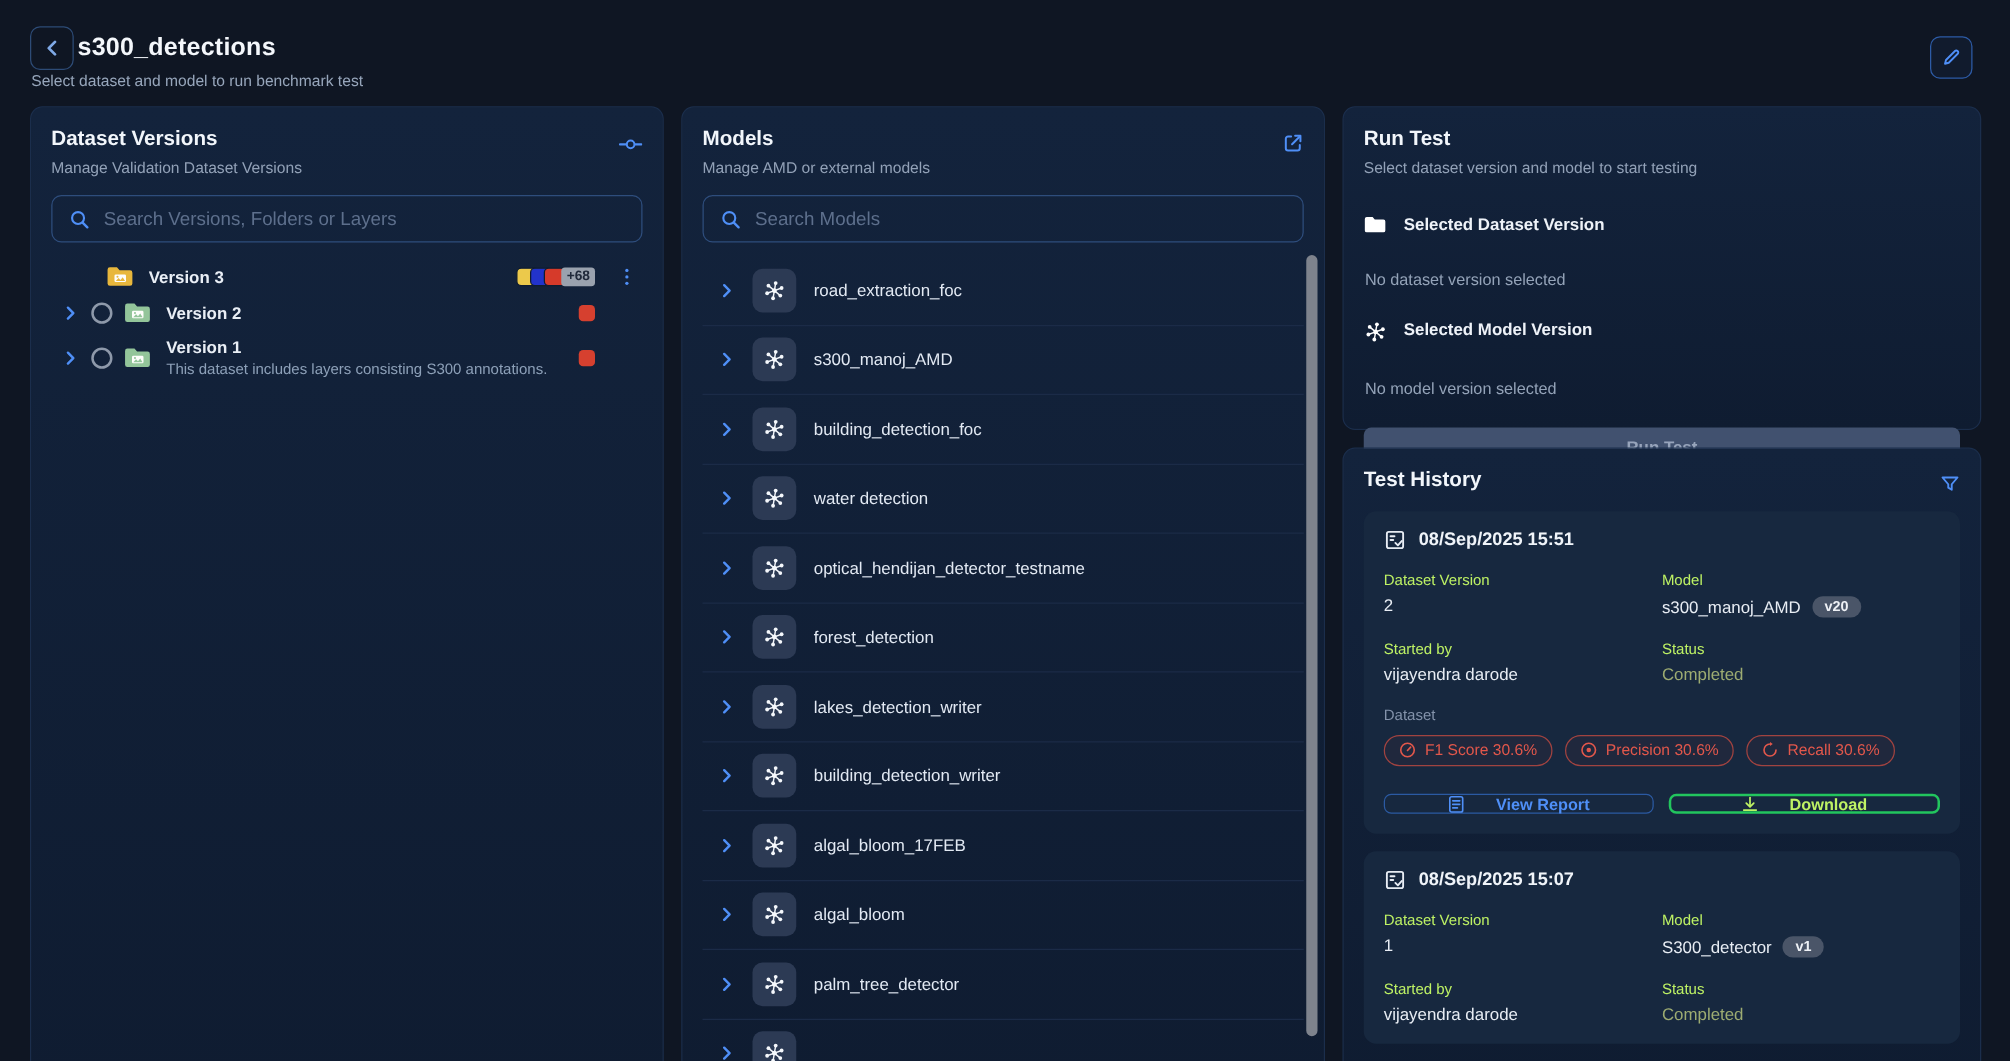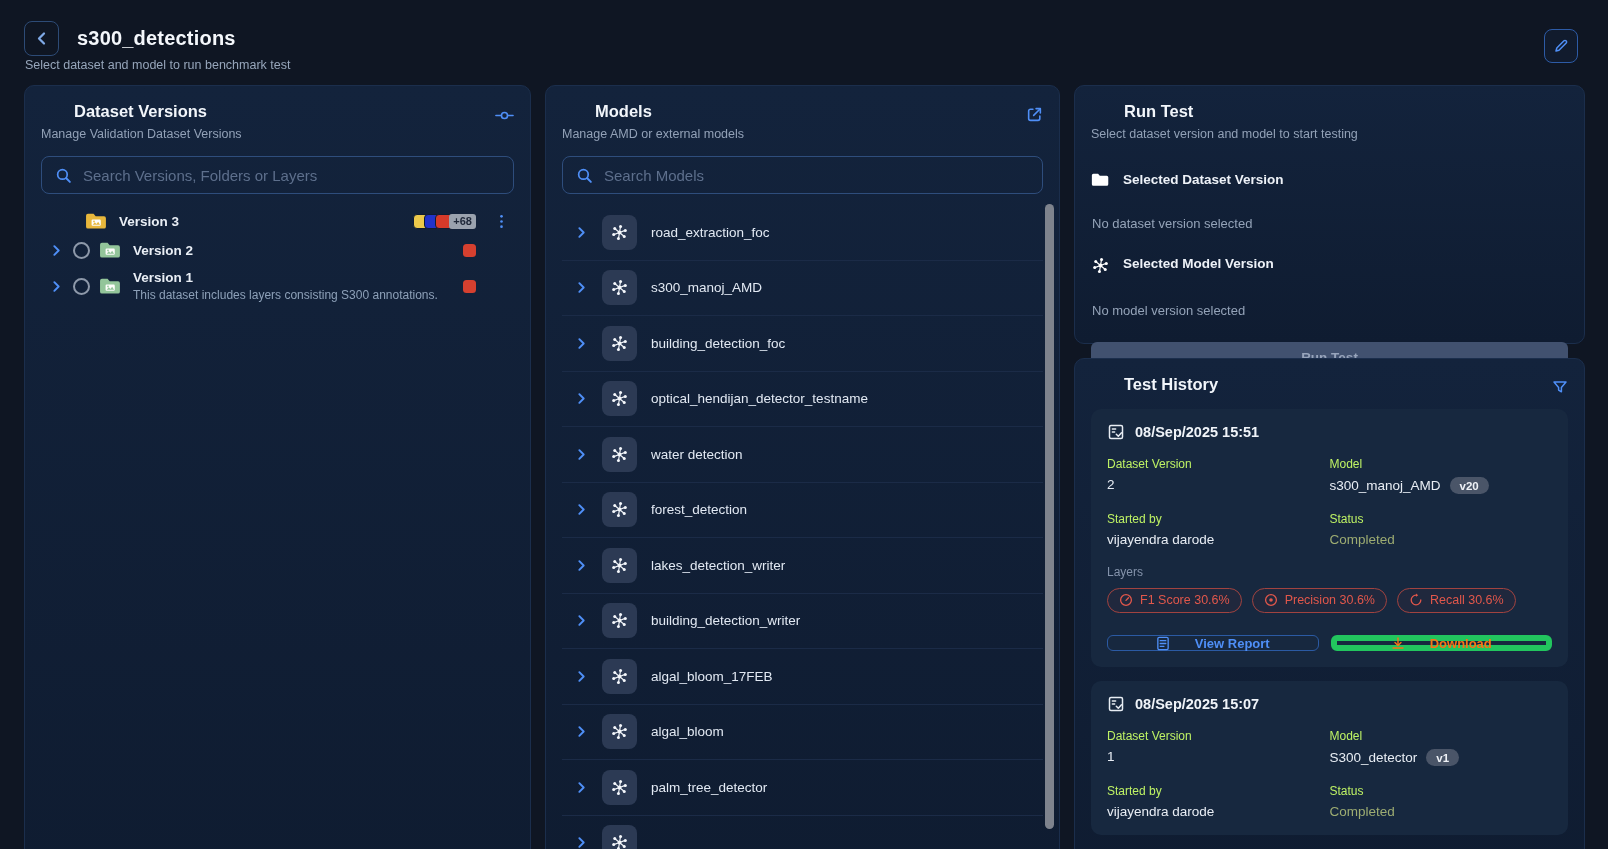--- a/index.html
+++ b/index.html
@@ -10,38 +10,38 @@
     font-family:"Liberation Sans", sans-serif;
     color:#e6ecf4;
   }
   svg { display:block; }
 
   
   .header { position:relative; height:85px; }
   .back-btn { position:absolute; left:24px; top:21px; width:35px; height:35px;
     border:1px solid #2d4b76; border-radius:8px; background:transparent; color:#7fa9e6;
     display:flex; align-items:center; justify-content:center; cursor:pointer; }
-  .page-title { position:absolute; left:77px; top:27px; font-size:20px; font-weight:700; color:#f4f7fb; letter-spacing:.2px; }
+  .page-title { position:absolute; left:62px; top:27px; font-size:20px; font-weight:700; color:#f4f7fb; letter-spacing:.2px; }
   .page-sub { position:absolute; left:25px; top:58px; font-size:12.5px; color:#97a6bb; }
   .edit-btn { position:absolute; right:30px; top:29px; width:34px; height:34px;
     border:1px solid #2d5ba6; border-radius:8px; color:#4f8ff7; background:rgba(22,42,74,.25);
     display:flex; align-items:center; justify-content:center; cursor:pointer; }
 
   
   .main { position:absolute; left:24px; top:85px; display:flex; gap:14px; }
   .panel { background:linear-gradient(180deg,#13233c 0%,#0f1c31 100%);
     border:1px solid #1b2e4c; border-radius:10px; padding:16px; position:relative; }
   .p-left { width:507px; height:790px; }
   .p-mid  { width:515px; height:790px; }
   .p-right{ width:511px; display:flex; flex-direction:column; gap:14px; }
   .p-runtest { height:259px; }
   .p-history { height:517px; overflow:hidden; }
 
   .ph { display:flex; justify-content:space-between; align-items:flex-start; }
-  .ph-title { font-size:16.5px; font-weight:700; color:#f2f6fb;margin-left:33px; }
+  .ph-title { font-size:16.5px; font-weight:700; color:#f2f6fb; }
   .ph-sub { font-size:12.5px; color:#92a1b7; margin-top:6px; }
   .ph-icon { color:#4f8ff7; margin-top:4px; cursor:pointer; }
 
   .searchbox { margin-top:15px; height:38px; border:1px solid #2e4d7c; border-radius:8px;
     display:flex; align-items:center; gap:11px; padding:0 13px; }
   .searchbox .mag { color:#4f8ff7; flex:none; }
   .searchbox input { flex:1; background:transparent; border:none; outline:none;
     color:#d7e0ec; font-size:15px; font-family:inherit; }
   .searchbox input::placeholder { color:#5d6f8c; }
 
@@ -100,21 +100,21 @@
     font-size:11.5px; font-weight:600; color:#eef1f6; }
   .h-results-label { margin-top:18px; font-size:12px; color:#8493ab; }
   .h-chips { margin-top:9px; display:flex; gap:10px; }
   .r-chip { display:flex; align-items:center; gap:7px; border:1px solid #a14340; border-radius:999px;
     padding:4px 11px 5px; color:#e2574b; font-size:12.5px; background:rgba(214,64,47,.05); }
   .r-chip svg { flex:none; }
   .h-btns { margin-top:22px; display:flex; gap:12px; }
   .h-btn { flex:1; height:16px; border-radius:6px; display:flex; align-items:center; justify-content:center;
     gap:25px; font-size:13px; font-weight:700; background:transparent; font-family:inherit; cursor:pointer; }
   .h-btn.view { border:1px solid #2b5aa3; color:#4f8ff7; }
-  .h-btn.dl { border:6px solid #22c55e; color:#f97316; }
+  .h-btn.dl { border:2px solid #22c55e; color:#bef264; }
 </style>
 </head>
 <body>
 
 <div class="header">
   <button class="back-btn">
     <span>
       <svg width="15" height="15" viewBox="0 0 12 12">
           <path d="M8 2L4 6l4 4" fill="none" stroke="currentColor" stroke-width="1.8" stroke-linecap="round" stroke-linejoin="round"></path>
         </svg>
@@ -400,50 +400,50 @@
                 <circle cx="10" cy="10" r="2"></circle>
                 <circle cx="16.1" cy="7.8" r="1.6"></circle>
                 <circle cx="11.1" cy="3.6" r="1.6"></circle>
                 <circle cx="5" cy="5.8" r="1.6"></circle>
                 <circle cx="3.9" cy="12.2" r="1.6"></circle>
                 <circle cx="8.9" cy="16.4" r="1.6"></circle>
                 <circle cx="15" cy="14.2" r="1.6"></circle>
               </g>
             </svg>
     </span>
+    <span class="m-label">water detection</span>
+  </div>
+        <div class="m-row">
+    <span class="m-chevron">
+      <svg width="13" height="13" viewBox="0 0 12 12">
+              <path d="M4 2l4 4-4 4" fill="none" stroke="currentColor" stroke-width="1.8" stroke-linecap="round" stroke-linejoin="round"></path>
+            </svg>
+    </span>
+    <span class="m-tile">
+      <svg width="19" height="19" viewBox="0 0 20 20">
+              <g stroke="currentColor" stroke-width="1.2">
+                <line x1="10" y1="10" x2="16.1" y2="7.8"></line>
+                <line x1="10" y1="10" x2="11.1" y2="3.6"></line>
+                <line x1="10" y1="10" x2="5" y2="5.8"></line>
+                <line x1="10" y1="10" x2="3.9" y2="12.2"></line>
+                <line x1="10" y1="10" x2="8.9" y2="16.4"></line>
+                <line x1="10" y1="10" x2="15" y2="14.2"></line>
+              </g>
+              <g fill="currentColor">
+                <circle cx="10" cy="10" r="2"></circle>
+                <circle cx="16.1" cy="7.8" r="1.6"></circle>
+                <circle cx="11.1" cy="3.6" r="1.6"></circle>
+                <circle cx="5" cy="5.8" r="1.6"></circle>
+                <circle cx="3.9" cy="12.2" r="1.6"></circle>
+                <circle cx="8.9" cy="16.4" r="1.6"></circle>
+                <circle cx="15" cy="14.2" r="1.6"></circle>
+              </g>
+            </svg>
+    </span>
     <span class="m-label">optical_hendijan_detector_testname</span>
-  </div>
-        <div class="m-row">
-    <span class="m-chevron">
-      <svg width="13" height="13" viewBox="0 0 12 12">
-              <path d="M4 2l4 4-4 4" fill="none" stroke="currentColor" stroke-width="1.8" stroke-linecap="round" stroke-linejoin="round"></path>
-            </svg>
-    </span>
-    <span class="m-tile">
-      <svg width="19" height="19" viewBox="0 0 20 20">
-              <g stroke="currentColor" stroke-width="1.2">
-                <line x1="10" y1="10" x2="16.1" y2="7.8"></line>
-                <line x1="10" y1="10" x2="11.1" y2="3.6"></line>
-                <line x1="10" y1="10" x2="5" y2="5.8"></line>
-                <line x1="10" y1="10" x2="3.9" y2="12.2"></line>
-                <line x1="10" y1="10" x2="8.9" y2="16.4"></line>
-                <line x1="10" y1="10" x2="15" y2="14.2"></line>
-              </g>
-              <g fill="currentColor">
-                <circle cx="10" cy="10" r="2"></circle>
-                <circle cx="16.1" cy="7.8" r="1.6"></circle>
-                <circle cx="11.1" cy="3.6" r="1.6"></circle>
-                <circle cx="5" cy="5.8" r="1.6"></circle>
-                <circle cx="3.9" cy="12.2" r="1.6"></circle>
-                <circle cx="8.9" cy="16.4" r="1.6"></circle>
-                <circle cx="15" cy="14.2" r="1.6"></circle>
-              </g>
-            </svg>
-    </span>
-    <span class="m-label">water detection</span>
   </div>
         <div class="m-row">
     <span class="m-chevron">
       <svg width="13" height="13" viewBox="0 0 12 12">
               <path d="M4 2l4 4-4 4" fill="none" stroke="currentColor" stroke-width="1.8" stroke-linecap="round" stroke-linejoin="round"></path>
             </svg>
     </span>
     <span class="m-tile">
       <svg width="19" height="19" viewBox="0 0 20 20">
               <g stroke="currentColor" stroke-width="1.2">
@@ -729,21 +729,21 @@
       </div>
       <div>
         <div class="h-label lab-started">Started by</div>
         <div class="h-value val-started">vijayendra darode</div>
       </div>
       <div>
         <div class="h-label lab-status">Status</div>
         <div class="h-value status val-status">Completed</div>
       </div>
     </div>
-    <div class="h-results-label lab-results">Layers</div>
+    <div class="h-results-label lab-results">Dataset</div>
     <div class="h-chips">
               <span class="r-chip">
     <svg class="ic-gauge" width="14" height="14" viewBox="0 0 14 14">
                   <g fill="none" stroke="currentColor" stroke-width="1.3">
                     <circle cx="7" cy="7" r="5.4"></circle>
                     <path d="M7 7.4l2.5-2.7" stroke-linecap="round"></path>
                   </g>
                 </svg>
 
     <span class="r-label">F1 Score 30.6%</span>

